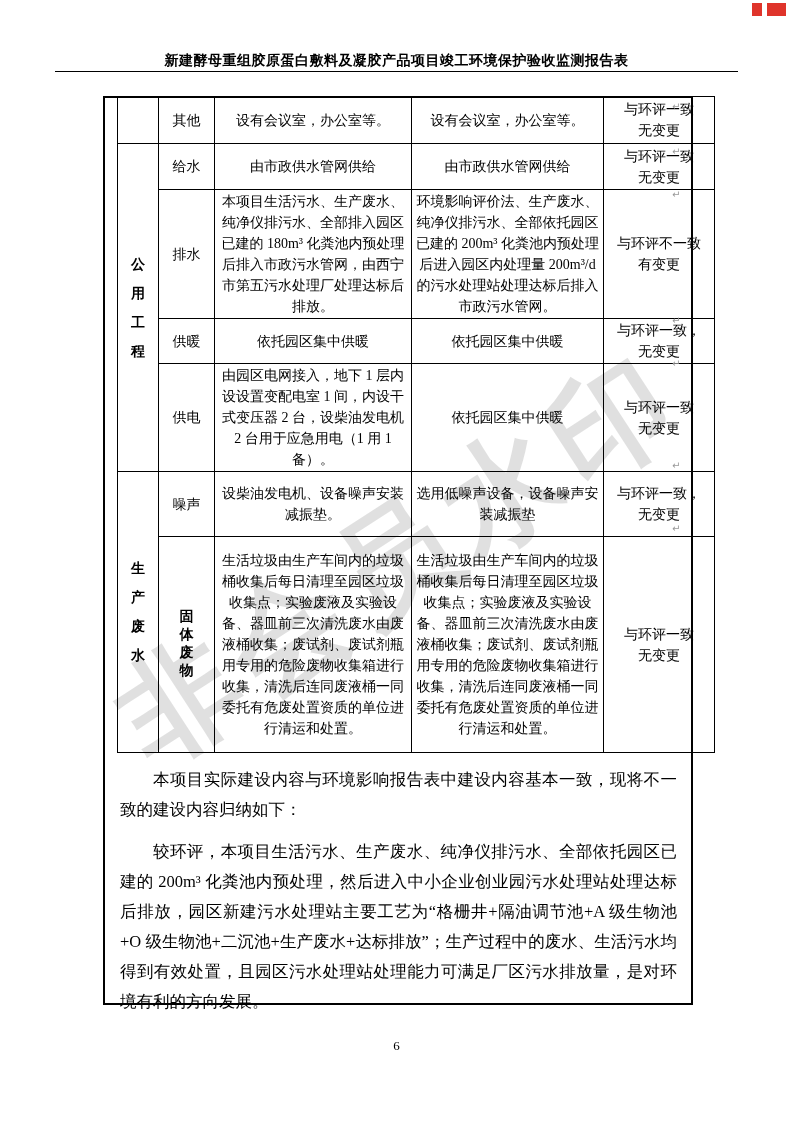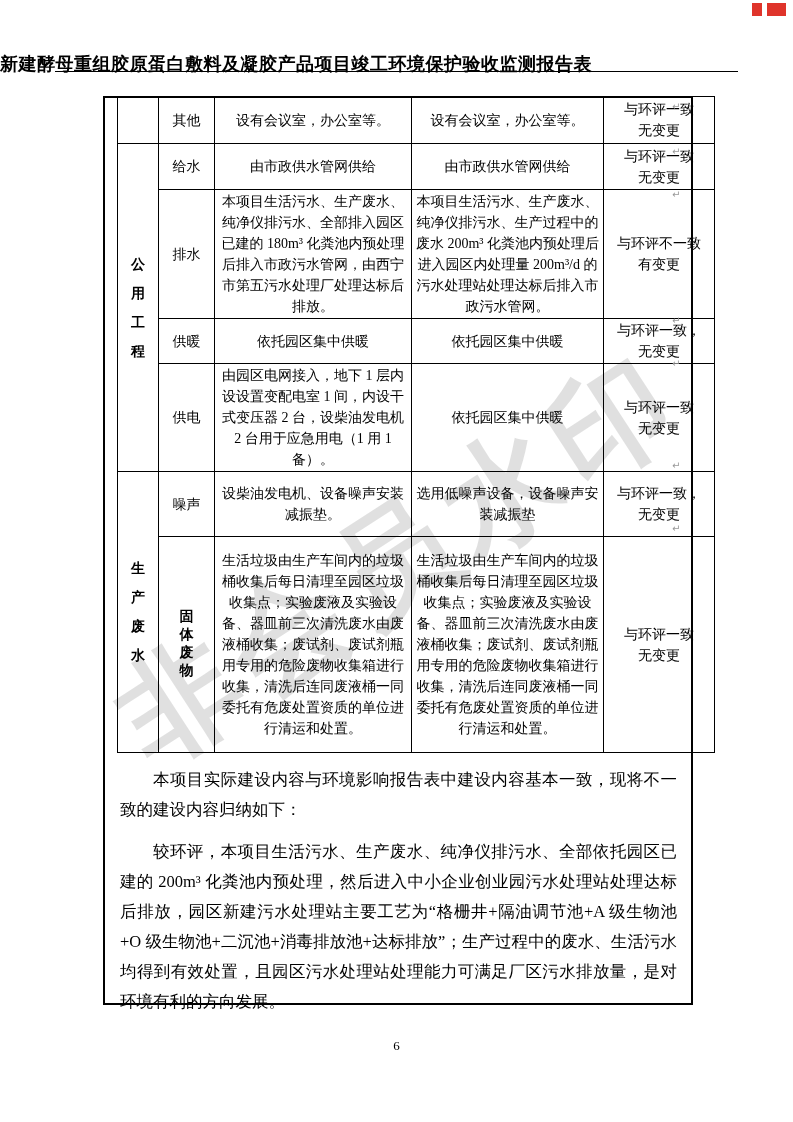--- a/index.html
+++ b/index.html
@@ -8,22 +8,22 @@
     width:793px;height:1122px;
     background:#ffffff;
     margin:0 auto;
     overflow:hidden;
     font-family:"Liberation Serif","DejaVu Serif",serif;
     color:#000;
   }
   
   .doc-title{
     position:absolute;top:52px;left:0;right:0;
-    text-align:left;
-    font-size:18px;font-weight:bold;
+    text-align:center;
+    font-size:14px;font-weight:bold;
     letter-spacing:0.5px;
   }
   .header-rule{
     position:absolute;top:71px;left:55px;width:683px;height:0;
     border-top:1.5px solid #000;
   }
   
   .red-mark{position:absolute;background:#df342b;}
   .red-mark.m1{top:3px;left:752px;width:10px;height:13px;}
   .red-mark.m2{top:3px;left:767px;width:19px;height:13px;}
@@ -123,21 +123,21 @@
         <td class="c-group" rowspan="4"><span class="vert">公用工程</span></td>
         <td class="c-label" style="height:43px">给水</td>
         <td class="c-eia">由市政供水管网供给</td>
         <td class="c-act">由市政供水管网供给</td>
         <td class="c-concl">与环评一致
 无变更</td>
       </tr>
       <tr>
         <td class="c-label" style="height:126px">排水</td>
         <td class="c-eia">本项目生活污水、生产废水、纯净仪排污水、全部排入园区已建的 180m³ 化粪池内预处理后排入市政污水管网，由西宁市第五污水处理厂处理达标后排放。</td>
-        <td class="c-act">本项目生活污水、生产废水、纯净仪排污水、生产过程中的废水 200m³ 化粪池内预处理后进入园区内处理量 200m³/d 的污水处理站处理达标后排入市政污水管网。</td>
+        <td class="c-act">环境影响评价法、生产废水、纯净仪排污水、全部依托园区已建的 200m³ 化粪池内预处理后进入园区内处理量 200m³/d 的污水处理站处理达标后排入市政污水管网。</td>
         <td class="c-concl">与环评不一致
 有变更</td>
       </tr>
       <tr>
         <td class="c-label" style="height:42px">供暖</td>
         <td class="c-eia">依托园区集中供暖</td>
         <td class="c-act">依托园区集中供暖</td>
         <td class="c-concl">与环评一致，
 无变更</td>
       </tr>
@@ -169,20 +169,20 @@
     <span class="row-end" style="top:4px">↵</span>
     <span class="row-end" style="top:49px">↵</span>
     <span class="row-end" style="top:92px">↵</span>
     <span class="row-end" style="top:218px">↵</span>
     <span class="row-end" style="top:261px">↵</span>
     <span class="row-end" style="top:363px">↵</span>
     <span class="row-end" style="top:426px">↵</span>
 
     <div class="paras">
       <p>本项目实际建设内容与环境影响报告表中建设内容基本一致，现将不一致的建设内容归纳如下：</p>
-      <p>较环评，本项目生活污水、生产废水、纯净仪排污水、全部依托园区已建的 200m³ 化粪池内预处理，然后进入中小企业创业园污水处理站处理达标后排放，园区新建污水处理站主要工艺为“格栅井+隔油调节池+A 级生物池+O 级生物池+二沉池+消毒排放池+达标排放”；生产过程中的废水、生活污水均得到有效处置，且园区污水处理站处理能力可满足厂区污水排放量，是对环境有利的方向发展。</p>
+      <p>较环评，本项目生活污水、生产废水、纯净仪排污水、全部依托园区已建的 200m³ 化粪池内预处理，然后进入中小企业创业园污水处理站处理达标后排放，园区新建污水处理站主要工艺为“格栅井+隔油调节池+A 级生物池+O 级生物池+二沉池+生产废水+达标排放”；生产过程中的废水、生活污水均得到有效处置，且园区污水处理站处理能力可满足厂区污水排放量，是对环境有利的方向发展。</p>
     </div>
 
   </div>
 
   <div class="page-number">6</div>
 
 </div>
 
 </body></html>

